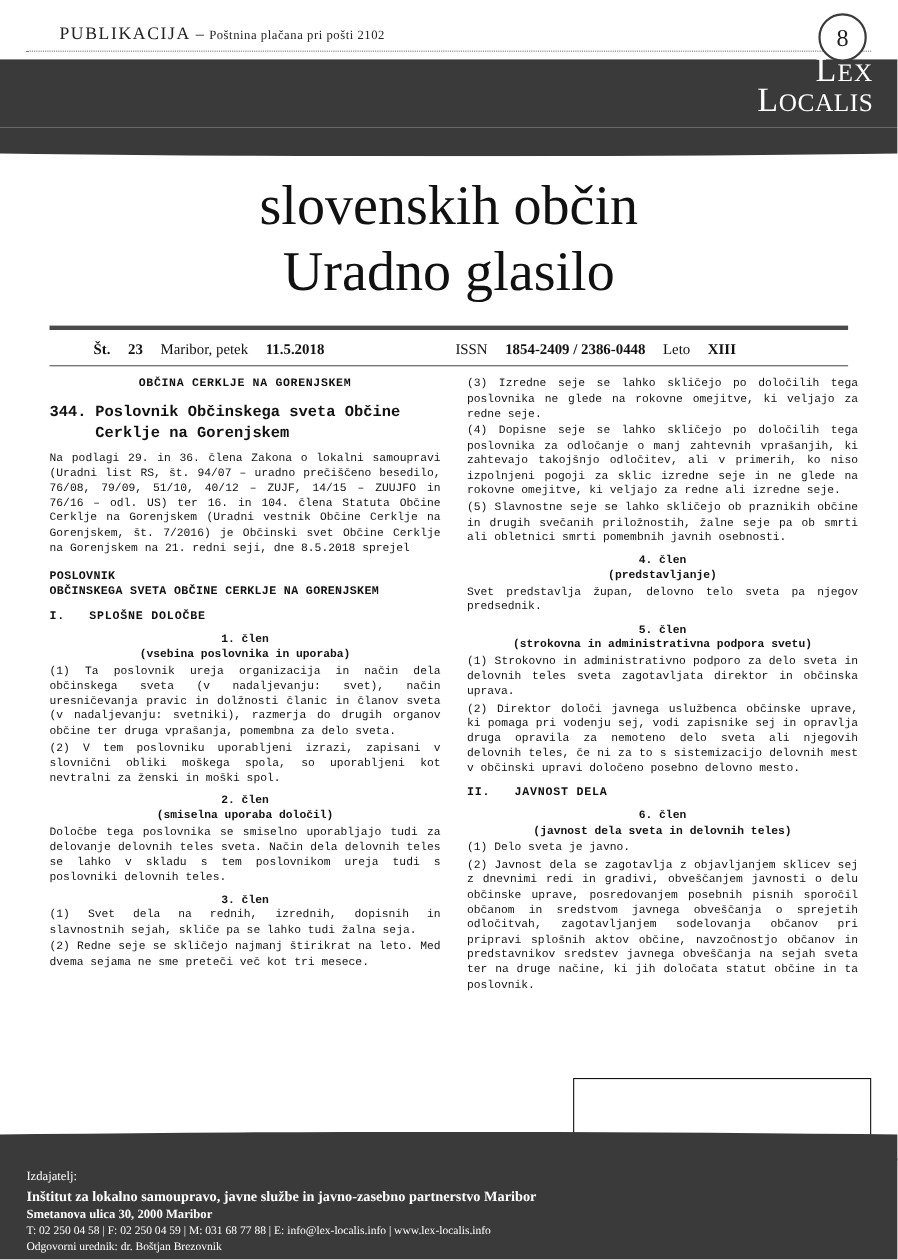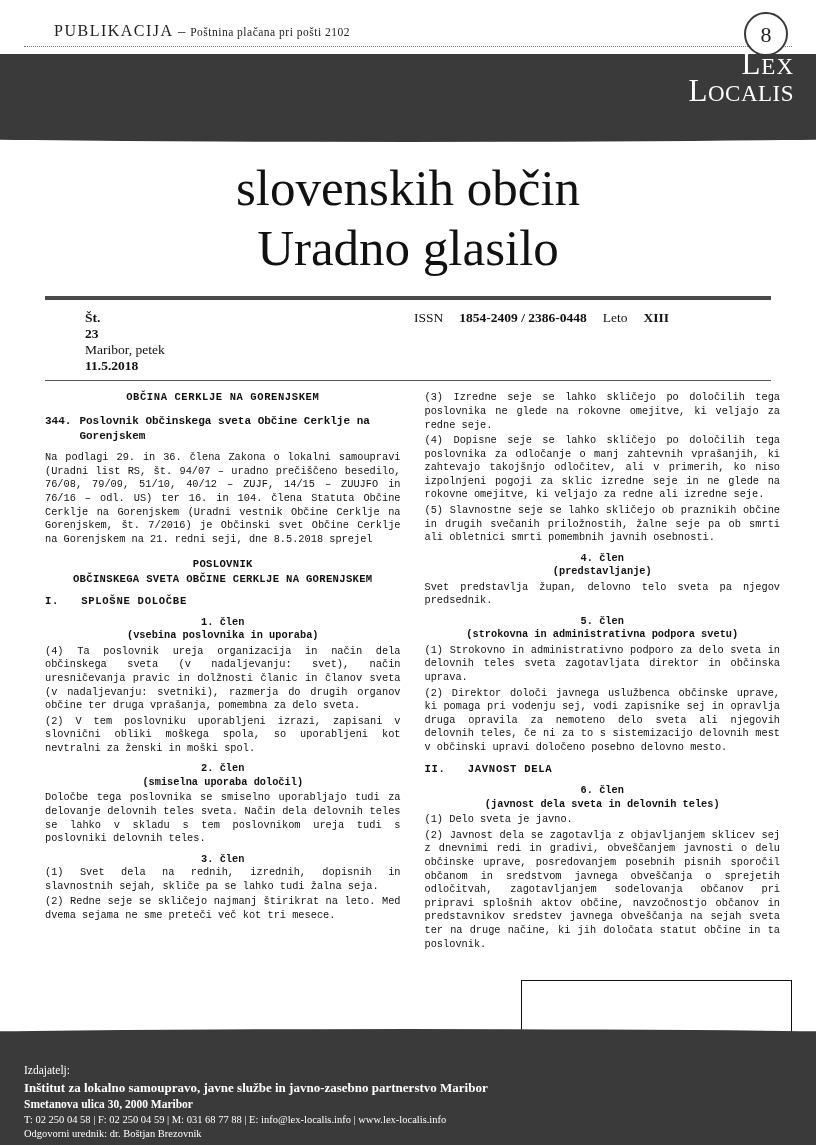--- a/index.html
+++ b/index.html
@@ -117,21 +117,21 @@
     display: flex;
     margin: 10px 45px 0 45px;
     font-family: "Liberation Serif", serif;
     font-size: 13.5px;
   }
   .issue-left, .issue-right {
     width: 50%;
     display: flex;
     align-items: baseline;
   }
-  .issue-left { padding-left: 40px; gap: 0; flex-direction: column; }
+  .issue-left { padding-left: 40px; gap: 0; }
   .issue-right { padding-left: 6px; }
   .issue-bar .b { font-weight: bold; }
   .issue-bar span { margin-right: 16px; }
   .issue-rule {
     margin: 6px 45px 0 45px;
     border-top: 1px solid #555;
   }
 
   
   .columns {
@@ -148,27 +148,26 @@
     text-align: center;
     font-weight: bold;
     font-size: 10.5px;
     letter-spacing: 0.6px;
     margin-bottom: 9px;
   }
   .art-title {
     display: flex;
     gap: 8px;
     font-weight: bold;
-    font-size: 11px;
+    font-size: 14px;
     margin-bottom: 8px;
   }
   .art-num { white-space: nowrap; }
   .block-gap { height: 9px; }
   .doc-title {
-    text-align: center;
     font-weight: bold;
     font-size: 10.6px;
     line-height: 1.35;
     letter-spacing: 0.3px;
   }
   .sect {
     display: flex;
     gap: 22px;
     font-weight: bold;
     font-size: 10.6px;
@@ -292,21 +291,21 @@
     <div class="doc-title">POSLOVNIK</div>
     <div class="doc-title">OBČINSKEGA SVETA OBČINE CERKLJE NA GORENJSKEM</div>
 
     <div class="sect">
       <span>I.</span>
       <span>SPLOŠNE DOLOČBE</span>
     </div>
 
     <div class="clen-head">1. člen</div>
     <div class="clen-sub">(vsebina poslovnika in uporaba)</div>
-    <p>(4) Ta poslovnik ureja organizacija in način dela občinskega sveta (v nadaljevanju: svet), način uresničevanja pravic in dolžnosti članic in članov sveta (v nadaljevanju: svetniki), razmerja do drugih organov občine ter druga vprašanja, pomembna za delo sveta.</p>
+    <p>(1) Ta poslovnik ureja organizacija in način dela občinskega sveta (v nadaljevanju: svet), način uresničevanja pravic in dolžnosti članic in članov sveta (v nadaljevanju: svetniki), razmerja do drugih organov občine ter druga vprašanja, pomembna za delo sveta.</p>
     <p>(2) V tem poslovniku uporabljeni izrazi, zapisani v slovnični obliki moškega spola, so uporabljeni kot nevtralni za ženski in moški spol.</p>
 
     <div class="clen-head">2. člen</div>
     <div class="clen-sub">(smiselna uporaba določil)</div>
     <p>Določbe tega poslovnika se smiselno uporabljajo tudi za delovanje delovnih teles sveta. Način dela delovnih teles se lahko v skladu s tem poslovnikom ureja tudi s poslovniki delovnih teles.</p>
 
     <div class="clen-head">3. člen</div>
     <p>(1) Svet dela na rednih, izrednih, dopisnih in slavnostnih sejah, skliče pa se lahko tudi žalna seja.</p>
     <p>(2) Redne seje se skličejo najmanj štirikrat na leto. Med dvema sejama ne sme preteči več kot tri mesece.</p>
   </div>

